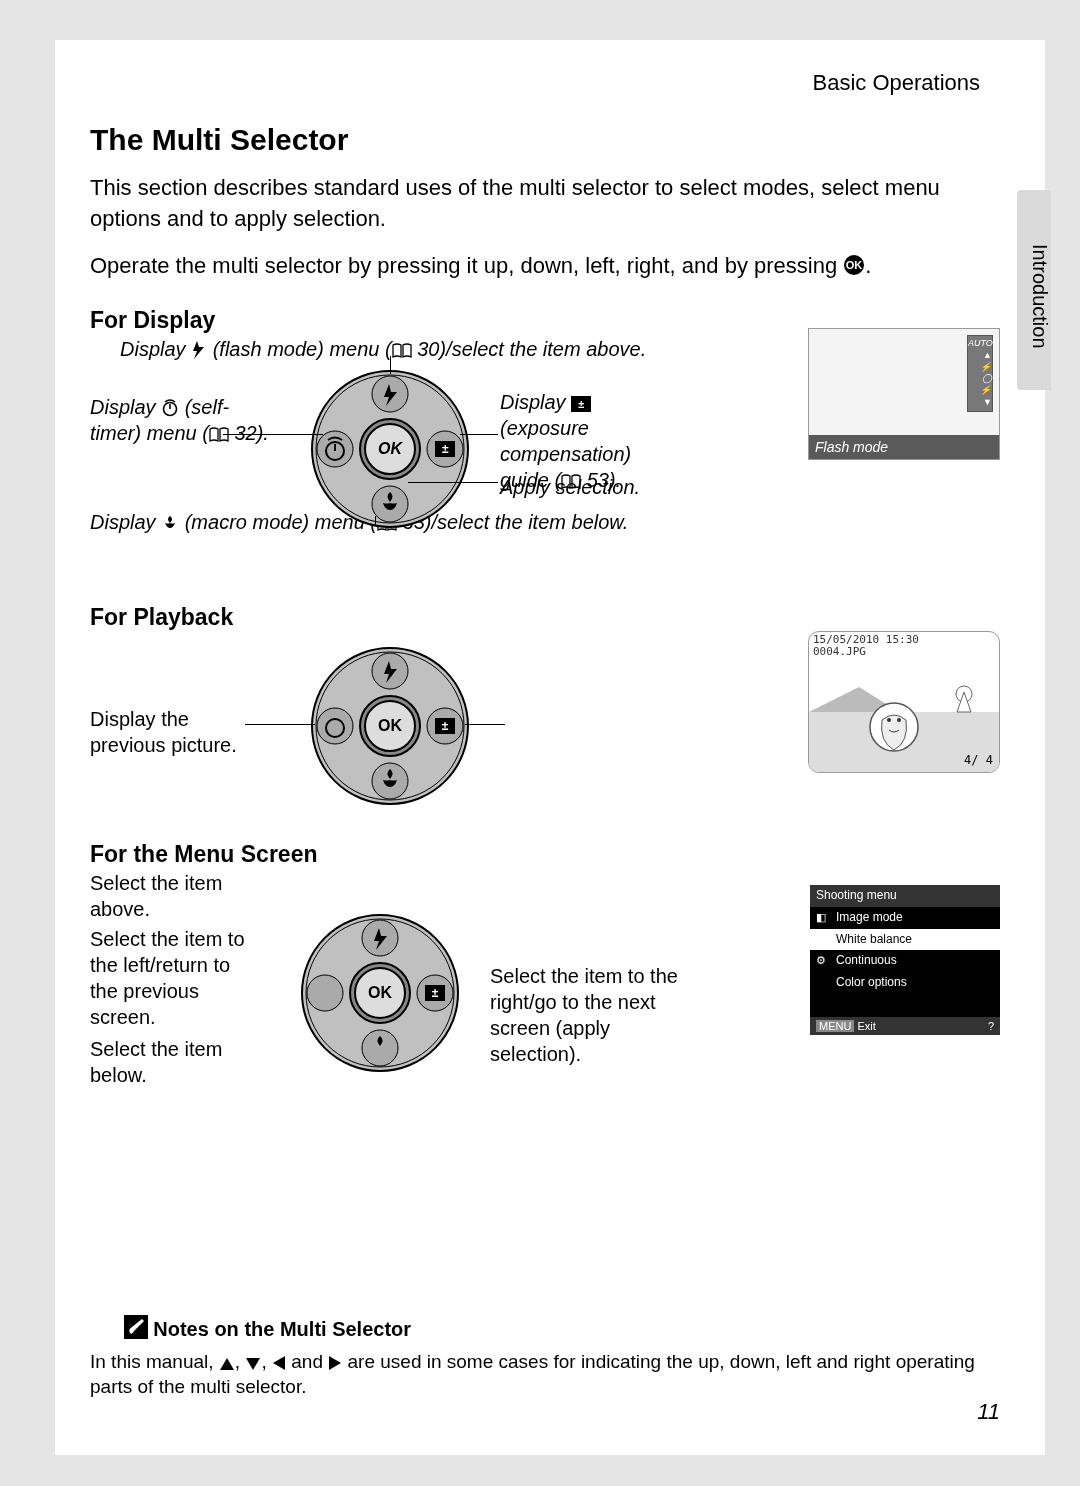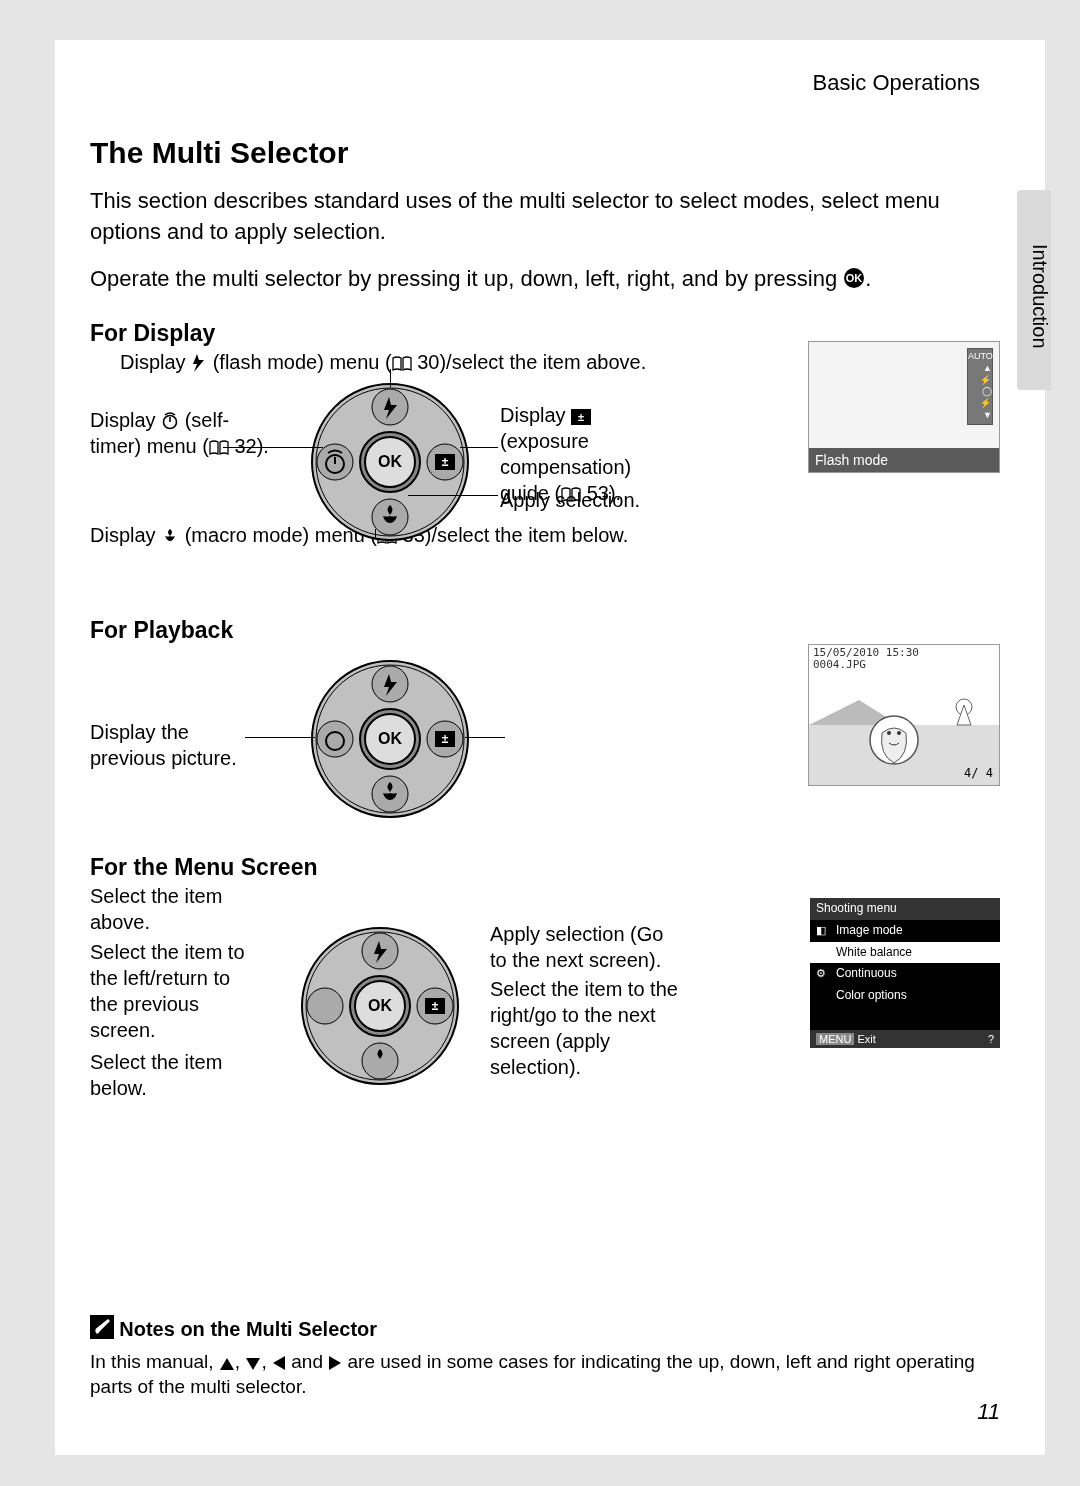--- a/index.html
+++ b/index.html
@@ -33,21 +33,21 @@
     border-radius: 4px 0 0 4px;
     writing-mode: vertical-rl;
     text-align: center;
     font-size: 20px;
     padding-top: 12px;
     box-sizing: border-box;
   }
   .breadcrumb {
     text-align: right;
     font-size: 22px;
-    margin-bottom: 40px;
+    margin-bottom: 27px;
     padding-right: 30px;
   }
   h1 {
     font-size: 30px;
     margin: 0 0 8px 0;
     font-weight: 700;
   }
   p.intro {
     font-size: 22px;
     line-height: 1.4;
@@ -204,21 +204,21 @@
   <h1>The Multi Selector</h1>
   <p class="intro">This section describes standard uses of the multi selector to select modes, select menu options and to apply selection.</p>
   <p class="intro">
     <span>Operate the multi selector by pressing it up, down, left, right, and by pressing </span><svg class="inline-icon" width="22" height="22">
         <circle cx="11" cy="11" r="10" fill="#000"></circle>
         <text x="11" y="15" text-anchor="middle" fill="#fff" font-size="11" font-weight="bold">OK</text>
       </svg><span>.</span>
   </p>
 
   <h2 class="sub">For Display</h2>
-  <div class="section" style="height:230px;">
+  <div class="section" style="height:230px;font-style:italic;">
 
     <div class="lbl" style="left:30px; top:2px;">
       <span>Display </span><svg class="inline-icon" width="16" height="18">
           <path d="M6 0 L2 10 L6 10 L3 18 L13 6 L8 6 Z" fill="#000"></path>
         </svg><span> (flash mode) menu (</span><svg class="inline-icon" width="20" height="16">
           <path d="M1 2 Q5 0 9 2 L9 14 Q5 12 1 14 Z M11 2 Q15 0 19 2 L19 14 Q15 12 11 14 Z" fill="none" stroke="#000" stroke-width="1.3"></path>
         </svg><span> 30)/select the item above.</span>
     </div>
 
     <div class="lbl" style="left:0; top:60px; width:190px;">
@@ -305,21 +305,21 @@
         <circle cx="30" cy="85" r="18" fill="#aaa" stroke="#000"></circle>
         <circle cx="30" cy="87" r="9" fill="none" stroke="#000" stroke-width="2"></circle>
         <circle cx="140" cy="85" r="18" fill="#aaa" stroke="#000"></circle>
         <rect x="130" y="77" width="20" height="16" fill="#000"></rect>
         <text x="140" y="89" text-anchor="middle" fill="#fff" font-size="12" font-weight="bold">±</text>
       </svg>
     </div>
     <div class="leader" style="left:155px;top:93px;width:70px;"></div>
     <div class="leader" style="left:375px;top:93px;width:40px;"></div>
 
-    <div class="lcd-play" style="top:0;">
+    <div class="lcd-play" style="top:0;border-radius:11px;">
       <div class="hdr"><span>15/05/2010 15:30</span><br><span>0004.JPG</span></div>
       <svg width="190" height="100" style="position:absolute;bottom:0;left:0;">
         <rect x="0" y="40" width="190" height="60" fill="#ddd"></rect>
         <path d="M0 40 L50 15 L90 40 Z" fill="#bbb"></path>
         <circle cx="155" cy="22" r="8" fill="none" stroke="#666"></circle>
         <path d="M148 40 L155 20 L162 40 Z" fill="#fff" stroke="#666"></path>
         <circle cx="85" cy="55" r="24" fill="#fff" stroke="#555" stroke-width="1.5"></circle>
         <path d="M73 48 Q85 38 97 48 Q100 70 85 78 Q70 70 73 48" fill="#eee" stroke="#555"></path>
         <circle cx="80" cy="48" r="2" fill="#333"></circle>
           <circle cx="90" cy="48" r="2" fill="#333"></circle>
@@ -327,21 +327,20 @@
       </svg>
       <div class="counter">4/  4</div>
     </div>
   </div>
 
   <h2 class="sub" style="margin-top:30px;">For the Menu Screen</h2>
   <div class="section" style="height:250px;">
     <div class="lbl" style="left:0; top:2px; width:170px;">Select the item above.</div>
     <div class="lbl" style="left:0; top:58px; width:170px;">Select the item to the left/return to the previous screen.</div>
     <div class="lbl" style="left:0; top:168px; width:170px;">Select the item below.</div>
-    <div class="lbl" style="left:400px; top:40px; width:190px;">Apply selection (Go to the next screen).</div>
     <div class="lbl" style="left:400px; top:95px; width:190px;">Select the item to the right/go to the next screen (apply selection).</div>
 
     <div class="dial" style="left:205px; top:40px;">
       <svg viewBox="0 0 170 170">
         <circle cx="85" cy="85" r="78" fill="#C0C0C0" stroke="#000" stroke-width="2"></circle>
         <circle cx="85" cy="85" r="74" fill="none" stroke="#000" stroke-width="1"></circle>
         <circle cx="85" cy="85" r="30" fill="#888" stroke="#000" stroke-width="2"></circle>
         <circle cx="85" cy="85" r="25" fill="#ddd" stroke="#000" stroke-width="2"></circle>
         <text x="85" y="90" text-anchor="middle" font-size="16" font-weight="bold">OK</text>
         <circle cx="85" cy="30" r="18" fill="#aaa" stroke="#000"></circle>
@@ -359,21 +358,21 @@
       <div class="title">Shooting menu</div>
       <div class="item"><span class="sideicon">◧</span><span>Image mode</span></div>
       <div class="item sel"><span>White balance</span></div>
       <div class="item"><span class="sideicon">⚙</span><span>Continuous</span></div>
       <div class="item"><span>Color options</span></div>
       <div class="footer"><span style="background:#888;padding:0 3px;">MENU</span> <span>Exit</span><span style="float:right;">?</span></div>
     </div>
   </div>
 
   <div class="notes">
-    <div style="margin-bottom:6px;">
+    <div style="margin-bottom:6px;margin-left:34px;">
       <svg class="inline-icon" width="24" height="24">
           <rect width="24" height="24" fill="#000"></rect>
           <path d="M6 18 Q4 14 8 12 L18 4 L20 6 L10 16 Q8 20 6 18" fill="#fff"></path>
         </svg>
       <span class="nstitle">Notes on the Multi Selector</span>
     </div>
     <div>
       <span>In this manual, </span><svg class="inline-icon" width="16" height="14">
           <path d="M8 1 L15 13 L1 13 Z" fill="#000"></path>
         </svg><span>, </span><svg class="inline-icon" width="16" height="14">

